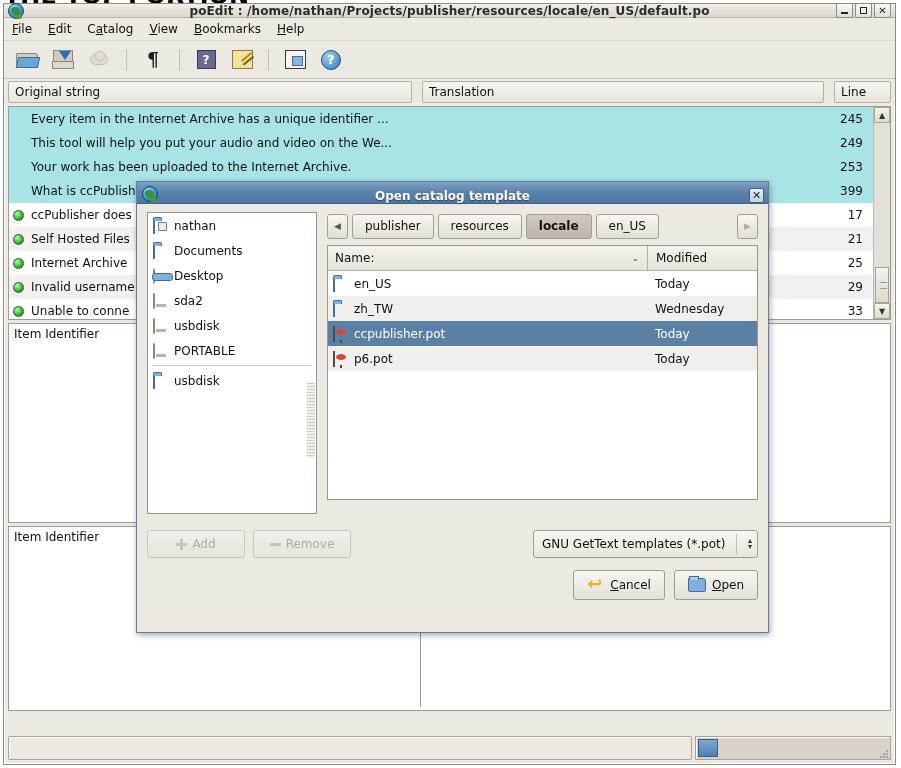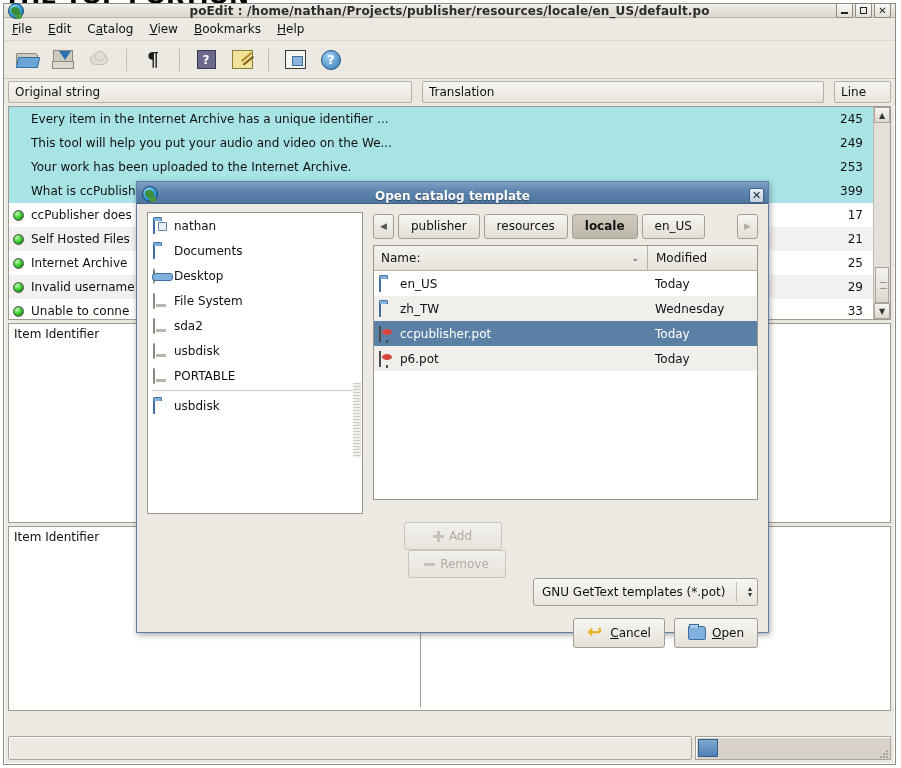--- a/index.html
+++ b/index.html
@@ -205,21 +205,21 @@
     position:absolute; right:4px; width:15px;height:15px;
     background: linear-gradient(to bottom,#e9eef4,#c4d0dd);
     border:1px solid #3f6287; border-radius:2px;
     display:flex;align-items:center;justify-content:center;
     font-size:11px;font-weight:bold;color:#123;
   }
   .dlg-body { padding: 8px 10px; height: 430px; position: relative; }
 
   .dlg-top { display: flex; gap: 10px; }
   .places {
-    width: 216px; height: 302px; background: #fff;
+    width: 170px; height: 302px; background: #fff;
     border: 1px solid #9a968e; overflow: hidden; position:relative;
   }
   .place {
     display:flex; align-items:center; height: 25px; padding-left: 5px;
     font-size: 12px; color: #111;
   }
   .place .pi { width:17px;height:14px;margin-right:4px;flex:none;position:relative; }
   .fo { width:17px;height:13px;background:#7fb0de;border:1px solid #3f6d9e;border-radius:1px 3px 2px 2px; }
   .fo::before{content:"";position:absolute;left:0;top:-2px;width:7px;height:3px;background:#7fb0de;border:1px solid #3f6d9e;border-bottom:0;border-radius:2px 2px 0 0;}
   .fo-home::after{content:"";position:absolute;left:5px;top:3px;width:7px;height:7px;background:#e9eef2;border:1px solid #5d7e9c;border-radius:1px;}
@@ -258,21 +258,21 @@
   .frow { display:flex; height: 25px; align-items:center; font-size:12px; color:#111; }
   .frow.alt { background:#f1efec; }
   .frow.sel { background:#5b80a6; color:#fff;gap:36px; }
   .frow .nm { flex:1; display:flex; align-items:center; padding-left:5px; }
   .frow .md { width:110px; padding-left:8px; }
   .ficon { width:16px;height:14px;margin-right:5px;flex:none;position:relative;}
   .pot{width:16px;height:14px;background:#f0eee9;border:1px solid #4a4a4a;position:relative;}
   .pot::after{content:"";position:absolute;left:2px;top:2px;width:10px;height:6px;background:#d4453a;border-radius:50%;}
   .pot::before{content:"";position:absolute;left:6px;bottom:-2px;width:2px;height:3px;background:#4a4a4a;}
 
-  .dlg-bottom { display:flex; align-items:center; margin-top: 8px; flex-direction: column; }
+  .dlg-bottom { display:flex; align-items:center; margin-top: 16px; }
   .sbtn2 {
     width: 98px; height: 28px; font-size: 12px; color: #b0aba2;
     background: linear-gradient(to bottom,#f2f0ec,#e7e4dd);
     border: 1px solid #c9c5bd; border-radius: 3px;
     display:flex; align-items:center; justify-content:center; gap:5px;
   }
   .sbtn2 + .sbtn2 { margin-left: 8px; }
   .plus{width:11px;height:11px;position:relative;}
   .plus::before{content:"";position:absolute;left:4px;top:0;width:3px;height:11px;background:#c7c3ba;}
   .plus::after{content:"";position:absolute;left:0;top:4px;width:11px;height:3px;background:#c7c3ba;}
@@ -499,24 +499,20 @@
             <span class="pi"><span class="fo fo-home"></span></span>
             <span>nathan</span>
           </div>
           <div class="place">
             <span class="pi"><span class="fo"></span></span>
             <span>Documents</span>
           </div>
           <div class="place">
             <span class="pi"><span class="desk"></span></span>
             <span>Desktop</span>
-          </div>
-          <div class="place">
-            <span class="pi"><span class="disk"></span></span>
-            <span>File System</span>
           </div>
           <div class="place">
             <span class="pi"><span class="disk"></span></span>
             <span>sda2</span>
           </div>
           <div class="place">
             <span class="pi"><span class="disk"></span></span>
             <span>usbdisk</span>
           </div>
           <div class="place">

